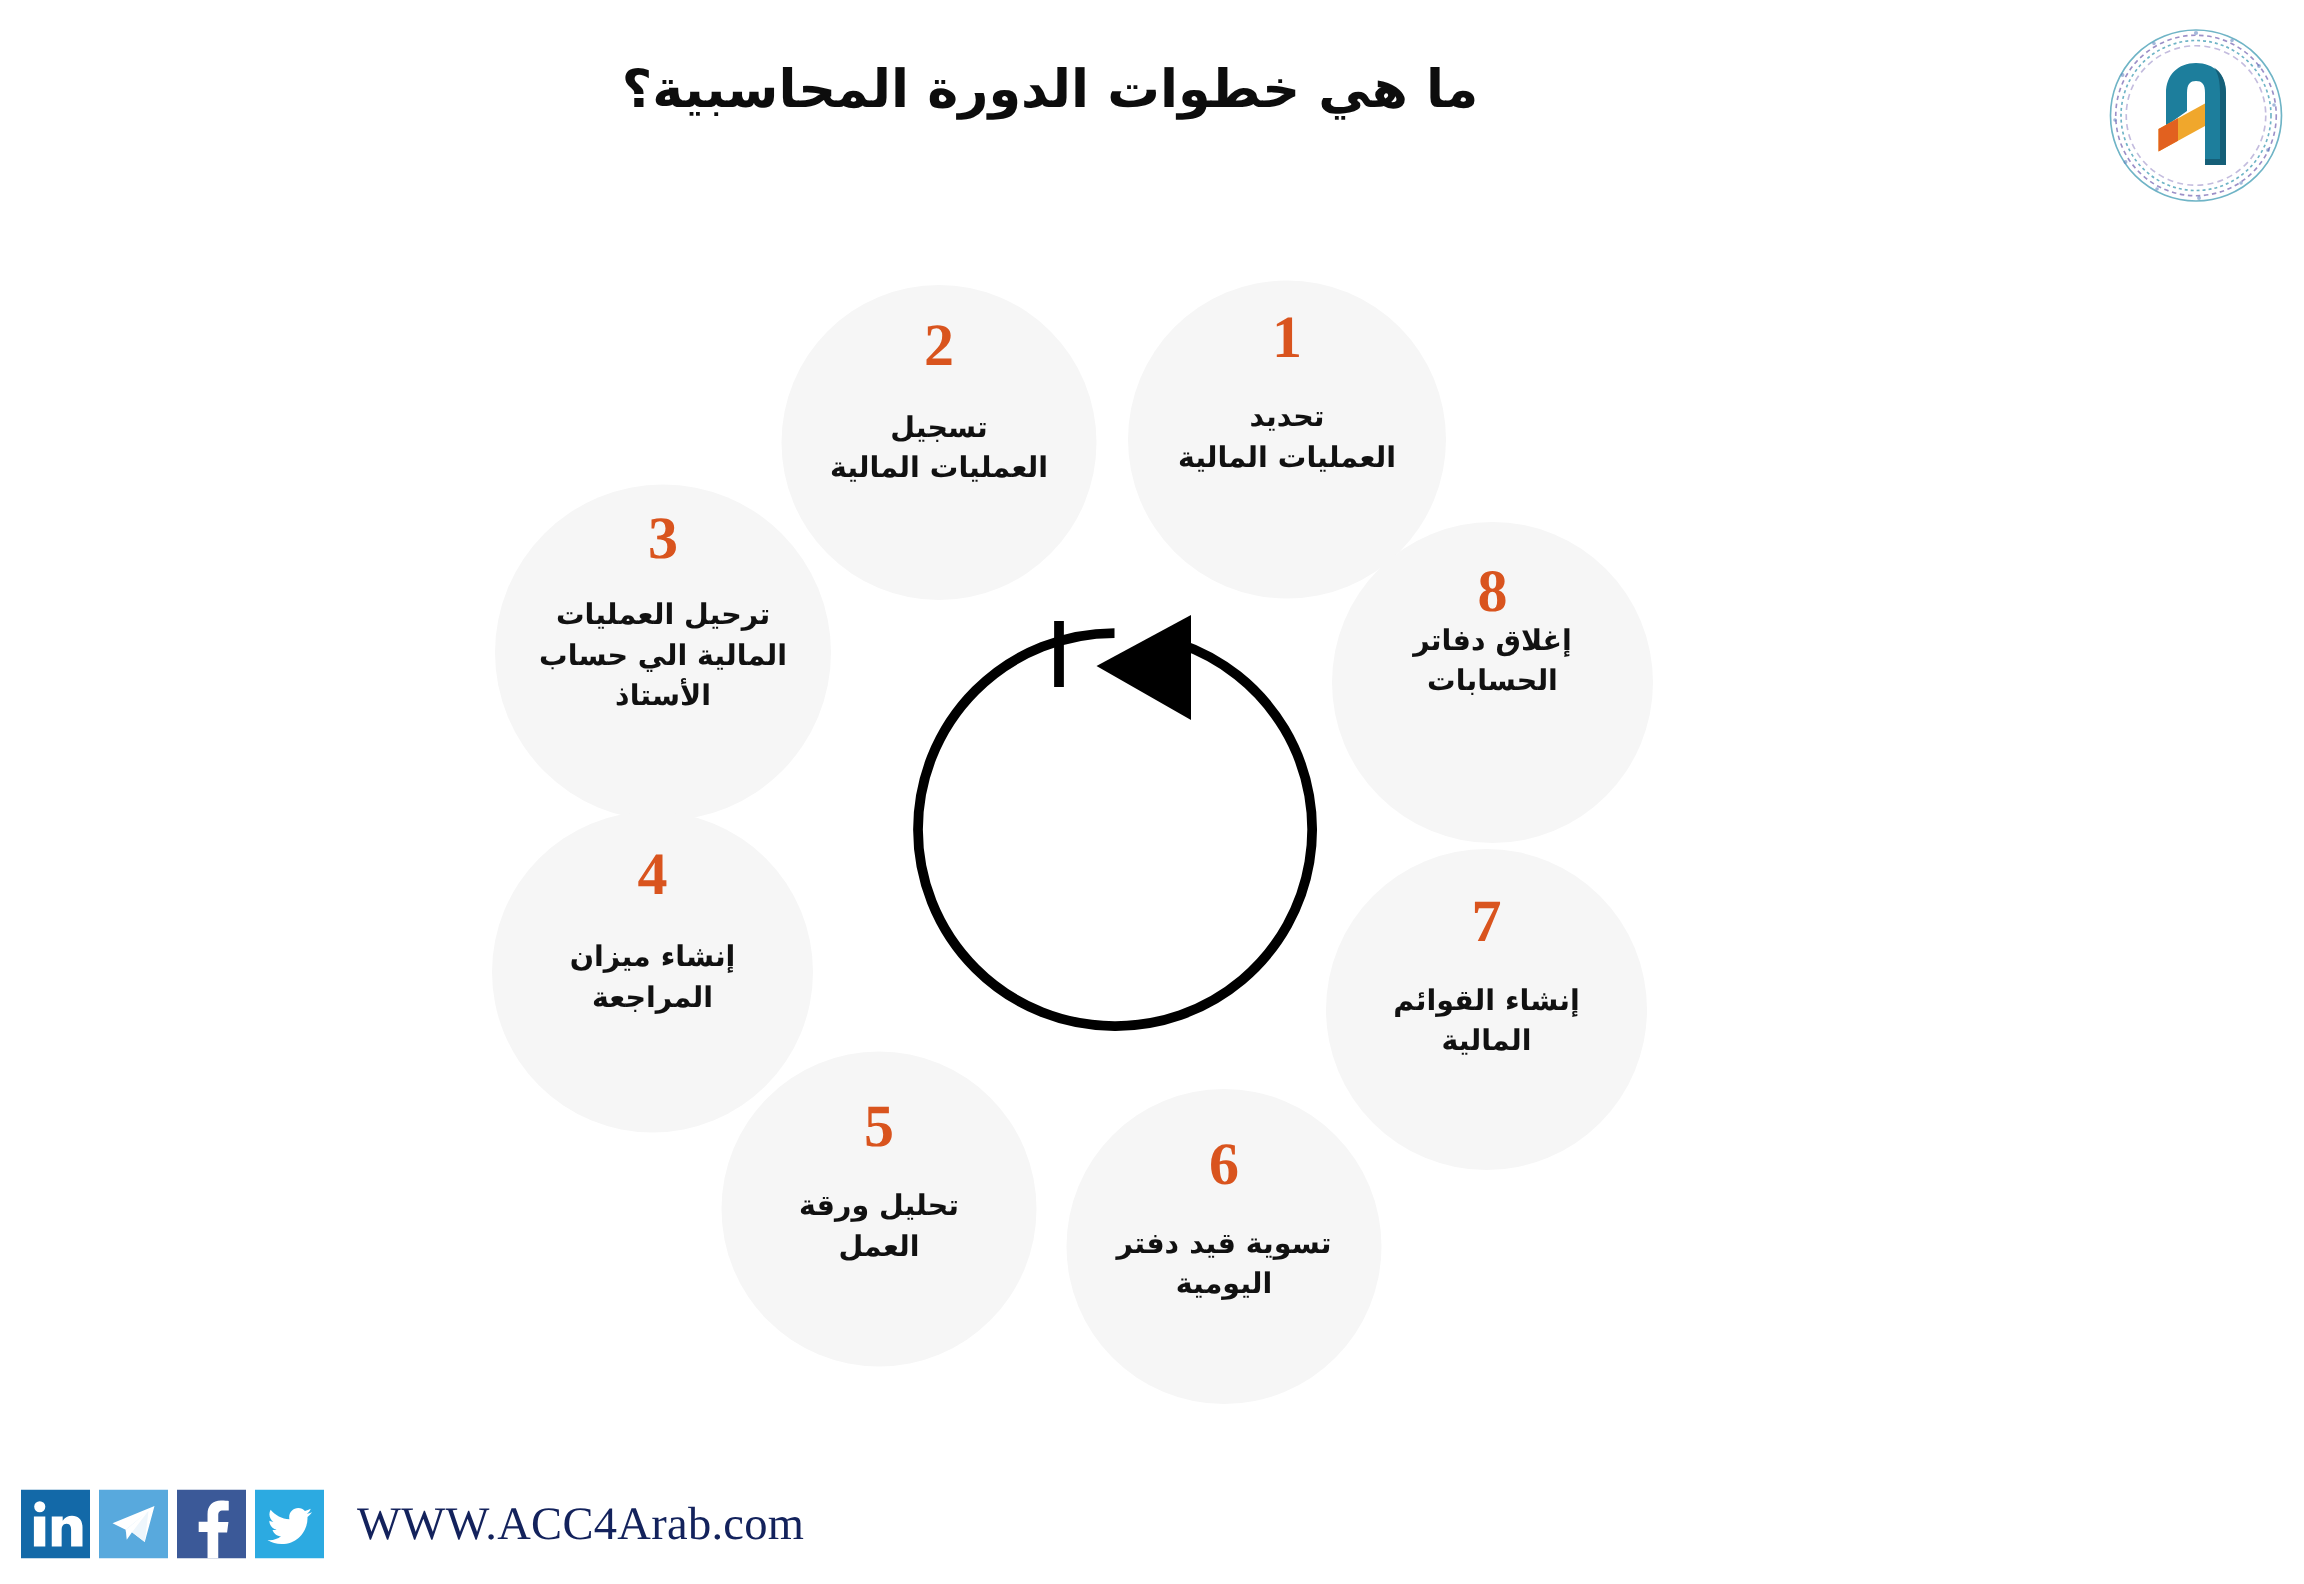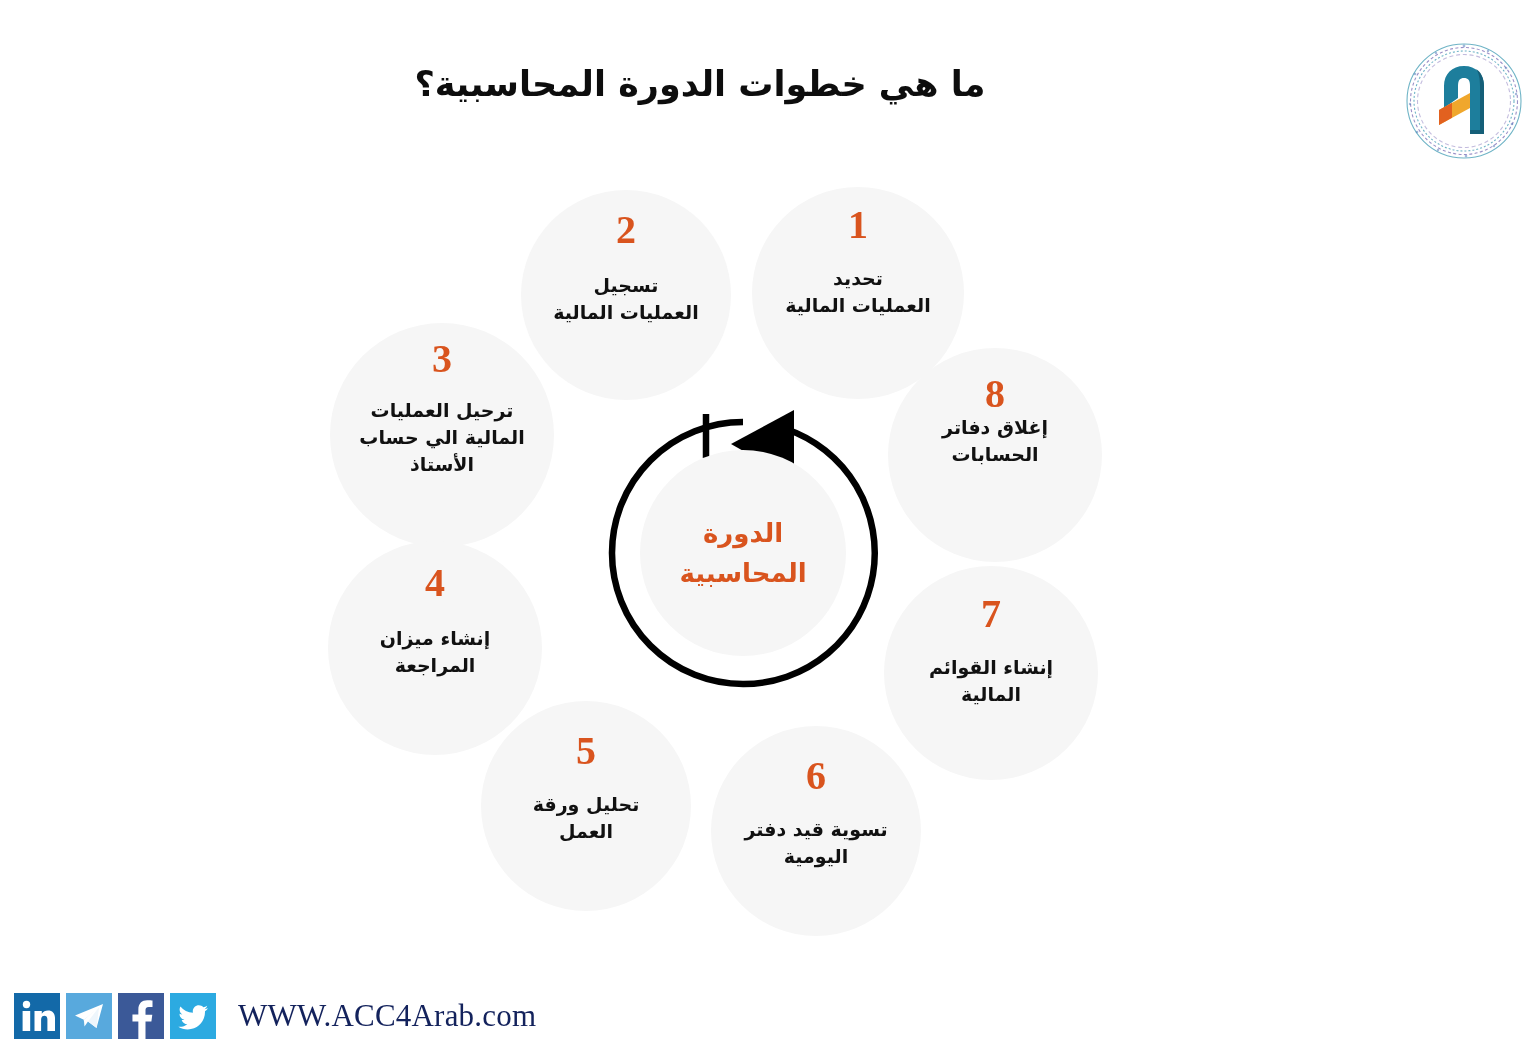--- a/index.html
+++ b/index.html
@@ -17,21 +17,20 @@
     background: #ffffff;
   }
 
   
   #header {
     position: absolute;
     left: 0;
     top: 0;
     width: 1536px;
     height: 150px;
-    margin-top: 24px;
   }
   #page-title {
     position: absolute;
     left: 250px;
     top: 40px;
     width: 900px;
     text-align: center;
     direction: rtl;
     font-family: "DejaVu Sans", "Liberation Sans", sans-serif;
     font-size: 35px;
@@ -282,24 +281,20 @@
 
       <path d="M 145 14
                A 131 131 0 1 0 145 276
                A 131 131 0 0 0 188 21" fill="none" stroke="#000000" stroke-width="6.5" stroke-linecap="butt"></path>
 
       <line x1="108" y1="6" x2="108" y2="50" stroke="#000000" stroke-width="6.5"></line>
 
       <polygon points="133,36 196,2 196,72" fill="#000000"></polygon>
     </svg>
 
-    <div id="cycle-center-inner">
-      <div id="cycle-center-label">الدورة
-المحاسبية</div>
-    </div>
   </div>
 
 </div>
 
 <div id="footer">
 
   <svg class="social-icon" viewBox="0 0 46 46">
     <rect width="46" height="46" fill="#1369a8"></rect>
     <circle cx="12.5" cy="11.5" r="3.7" fill="#ffffff"></circle>
     <rect x="8.6" y="18" width="7.6" height="20" fill="#ffffff"></rect>

